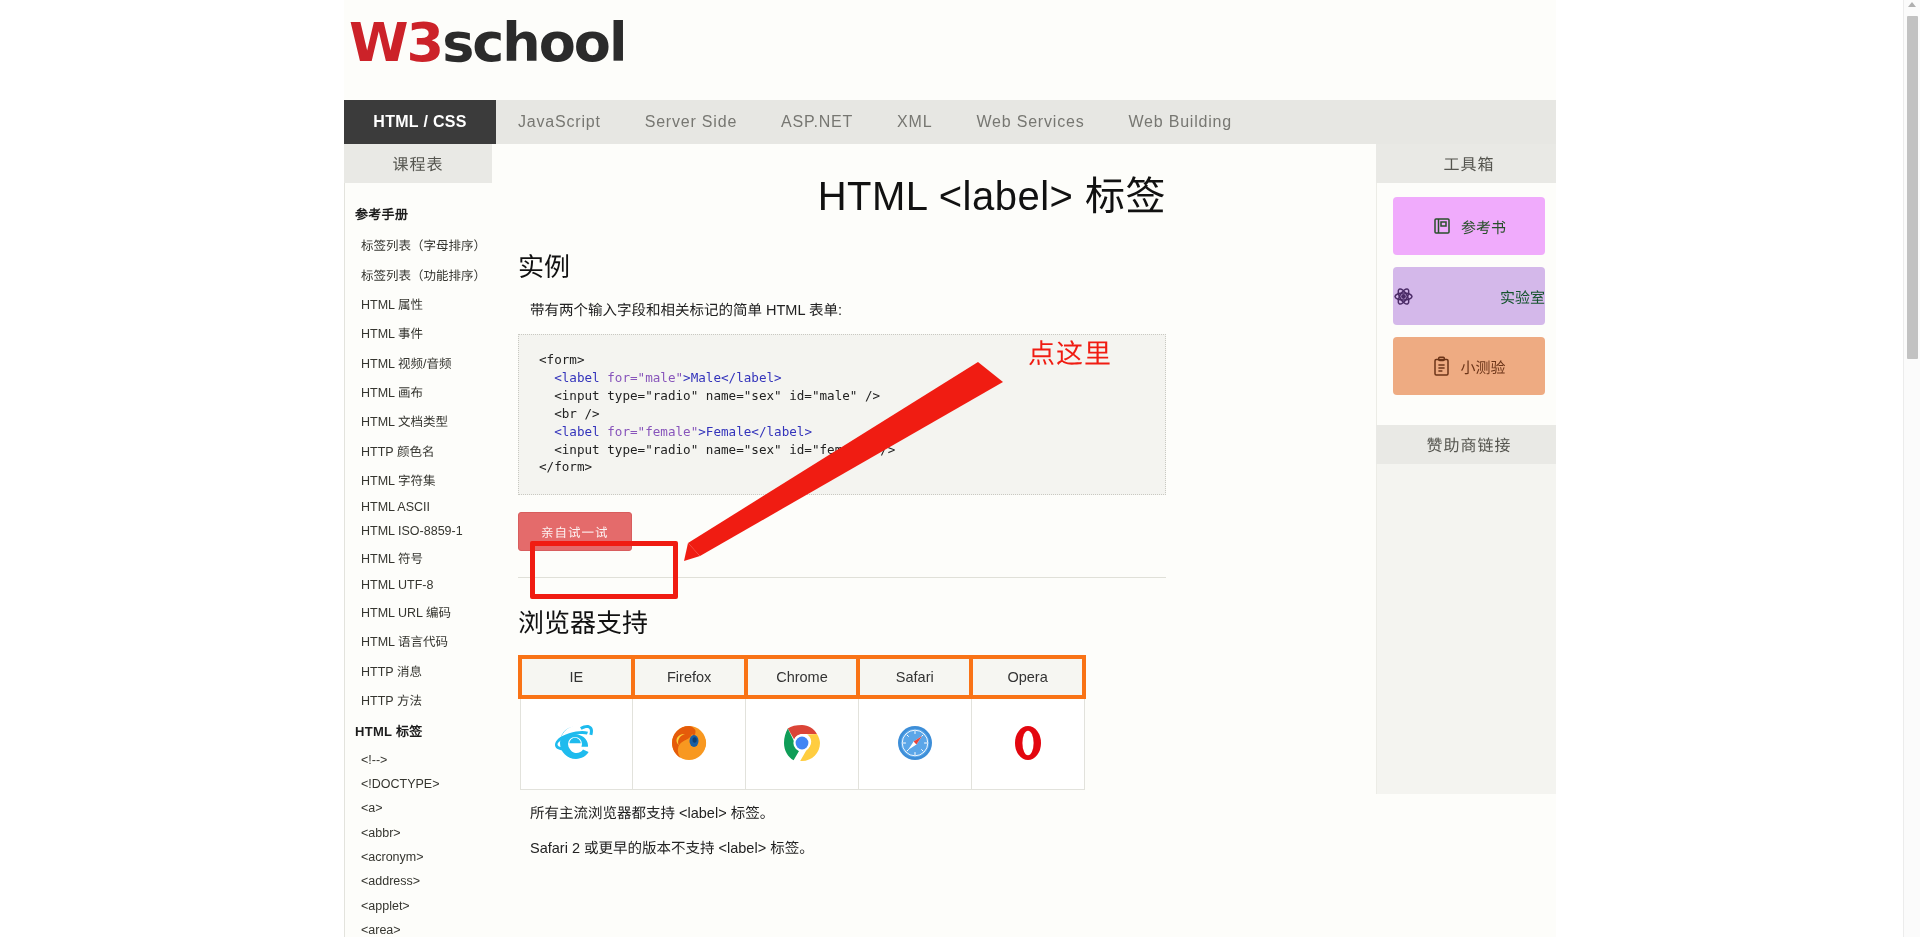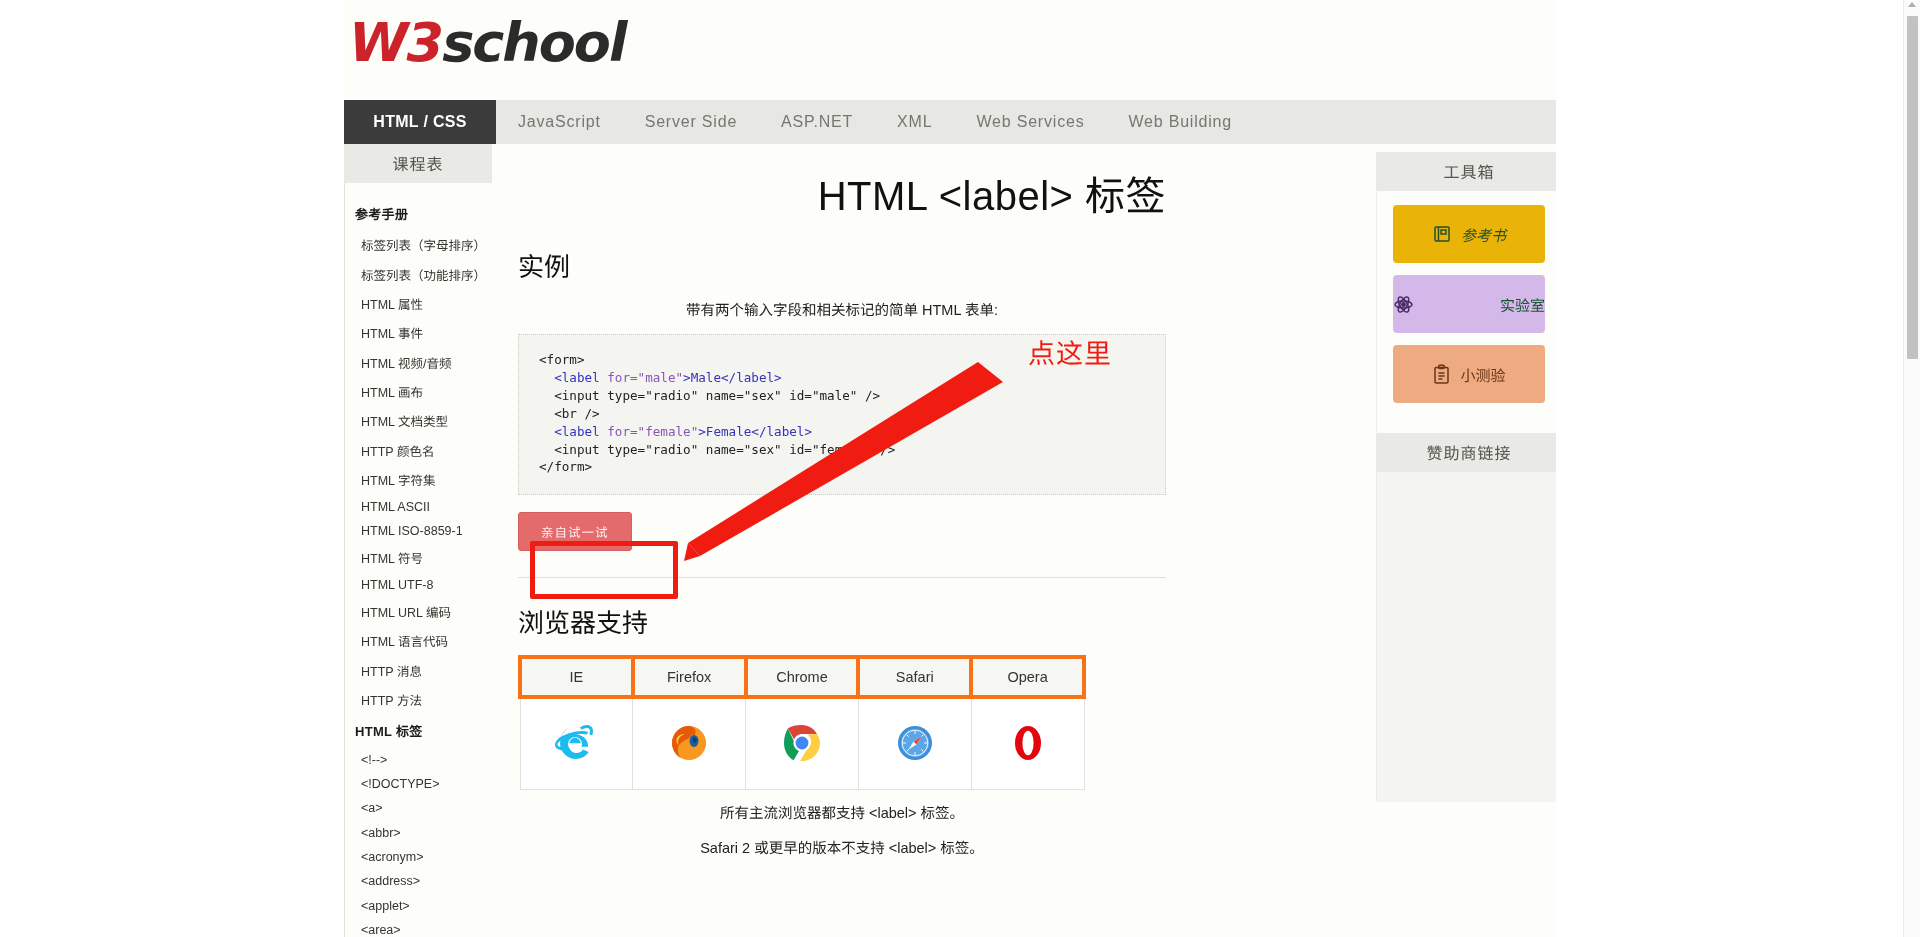--- a/index.html
+++ b/index.html
@@ -28,21 +28,20 @@
     height: 937px;
     background: #fdfdfa;
   }
 
   
   .logo {
     position: absolute;
     left: 5px; top: 16px;
     font-size: 54px;
     font-weight: bold;
-    font-style: italic;
     letter-spacing: -2px;
     line-height: 1;
     font-family: "DejaVu Sans", sans-serif;
     user-select: none;
   }
   .logo .w3 { color: #cc2229; }
   .logo .school { color: #2b2b2b; }
 
   
   .navbar {
@@ -121,23 +120,22 @@
   }
   h2.sec {
     font-size: 26px;
     font-weight: normal;
     color:#111111;
     margin: 24px 0 16px 0;
   }
   p.body {
     font-size: 14.5px;
     color:#222222;
-    margin: 12px 18px;
+    margin: 12px 12px;
     line-height: 1.6;
-    text-align: center;
   }
   .codebox {
     border: 1px dotted #c9c9c2;
     background: #f4f4f0;
     padding: 16px 20px 18px 20px;
     margin-top: 12px;
   }
   pre.code {
     margin:0;
     font-family: "DejaVu Sans Mono", "Liberation Mono", monospace;
@@ -180,37 +178,37 @@
   table.browsers td {
     border:1px solid #e2e2dc;
     height: 92px;
     text-align:center;
     vertical-align:middle;
     background:#ffffff;
   }
   .bicon { display:inline-block; width:50px; height:50px; }
 
   
-  .rightcol { position:absolute; left:1032px; top:8px; width:186px; }
+  .rightcol { position:absolute; left:1032px; top:0; width:186px; }
   .toolbox {
     background:#fdfdfa;
     border-left:1px solid #ecece6;
     border-right:1px solid #ecece6;
     padding: 14px 16px 18px 16px;
   }
   .toolbtn {
     display:flex; align-items:center; justify-content:center; gap:9px;
     height: 58px;
     border-radius: 4px;
     margin-bottom: 12px;
     font-size: 15px;
     cursor:pointer;
     user-select:none;
   }
-  .tb-green  { background:#eab308; color:#28502a;font-style:italic; }
+  .tb-green  { background:#f0abfc; color:#28502a; }
   .tb-purple { background:#d4b8ea; color:#14532d;justify-content:space-between; }
   .tb-orange { background:#eeab82; color:#6b3418; }
   .tbicon svg { display:block; }
   .ad-area { height:330px; background:#f4f4f0; border-left:1px solid #ecece6; border-right:1px solid #ecece6;}
 
   
   .anno { position:absolute; left:0; top:0; width:1920px; height:937px; pointer-events:none; z-index:40; }
   .anno-text {
     position:absolute;
     left: 1028px; top: 332px;

